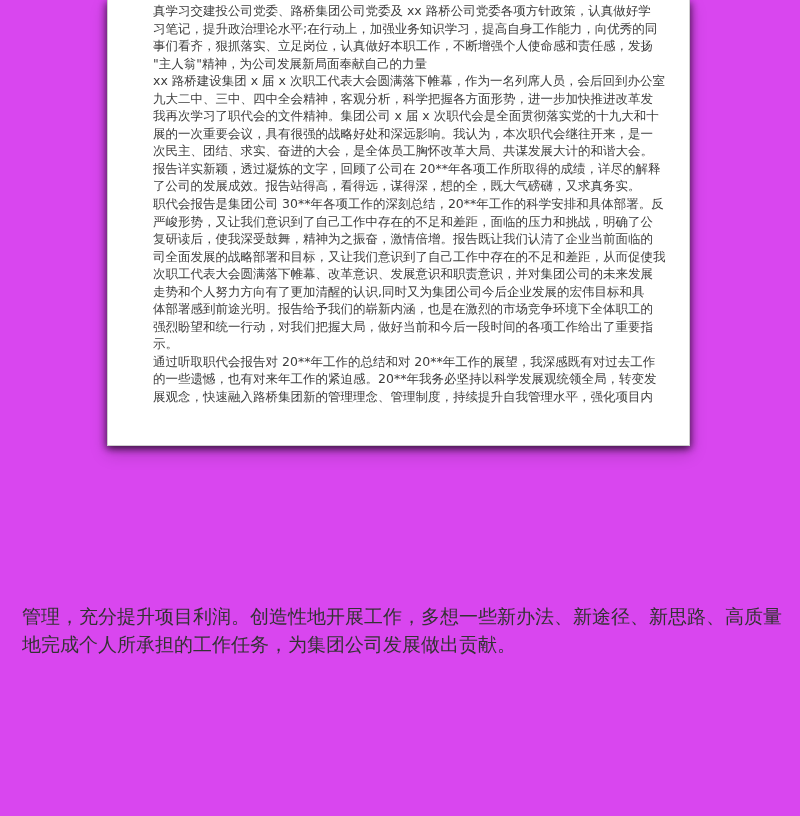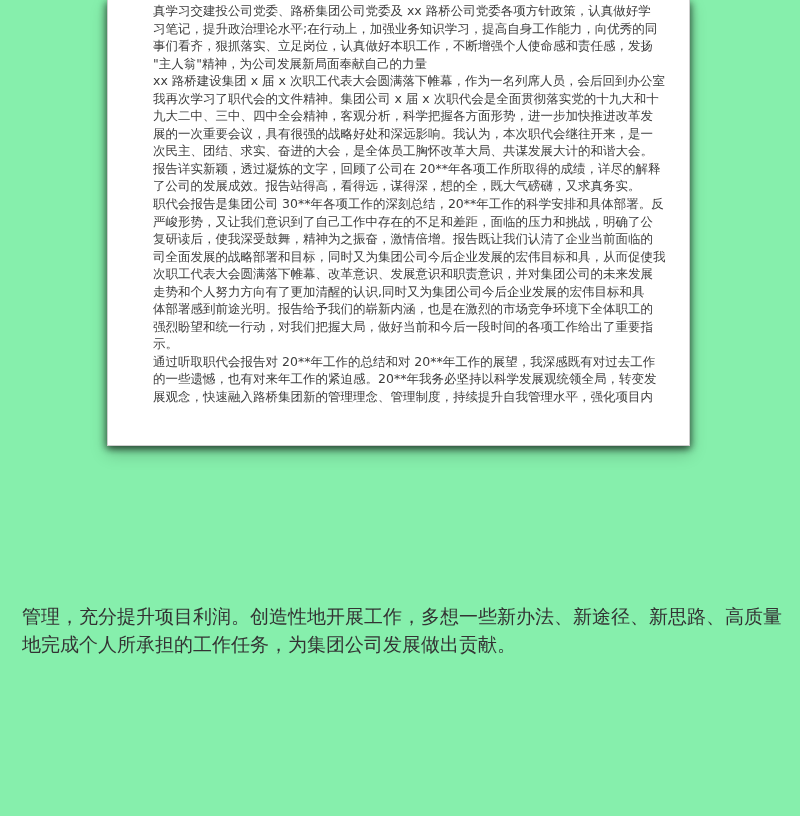--- a/index.html
+++ b/index.html
@@ -6,21 +6,21 @@
     margin: 0;
     padding: 0;
     background: #ffffff;
     font-family: "DejaVu Sans", "Liberation Sans", sans-serif;
   }
   .viewport {
     position: relative;
     width: 800px;
     height: 816px;
     overflow: hidden;
-    background: #86efac;
+    background: #d946ef;
   }
   
   .doc-page {
     position: absolute;
     left: 107px;
     top: 0;
     width: 583px;
     height: 446px;
     box-sizing: border-box;
     background: #ffffff;
@@ -66,30 +66,30 @@
 <div class="viewport">
 
   <div class="doc-page">
     <div class="doc-text">
 
     <div class="doc-line">真学习交建投公司党委、路桥集团公司党委及 xx 路桥公司党委各项方针政策，认真做好学</div>
         <div class="doc-line">习笔记，提升政治理论水平;在行动上，加强业务知识学习，提高自身工作能力，向优秀的同</div>
         <div class="doc-line">事们看齐，狠抓落实、立足岗位，认真做好本职工作，不断增强个人使命感和责任感，发扬</div>
         <div class="doc-line">"主人翁"精神，为公司发展新局面奉献自己的力量</div>
         <div class="doc-line">xx 路桥建设集团 x 届 x 次职工代表大会圆满落下帷幕，作为一名列席人员，会后回到办公室</div>
+        <div class="doc-line">九大二中、三中、四中全会精神，客观分析，科学把握各方面形势，进一步加快推进改革发</div>
         <div class="doc-line">我再次学习了职代会的文件精神。集团公司 x 届 x 次职代会是全面贯彻落实党的十九大和十</div>
-        <div class="doc-line">九大二中、三中、四中全会精神，客观分析，科学把握各方面形势，进一步加快推进改革发</div>
         <div class="doc-line">展的一次重要会议，具有很强的战略好处和深远影响。我认为，本次职代会继往开来，是一</div>
         <div class="doc-line">次民主、团结、求实、奋进的大会，是全体员工胸怀改革大局、共谋发展大计的和谐大会。</div>
         <div class="doc-line">报告详实新颖，透过凝炼的文字，回顾了公司在 20**年各项工作所取得的成绩，详尽的解释</div>
         <div class="doc-line">了公司的发展成效。报告站得高，看得远，谋得深，想的全，既大气磅礴，又求真务实。</div>
         <div class="doc-line">职代会报告是集团公司 30**年各项工作的深刻总结，20**年工作的科学安排和具体部署。反</div>
         <div class="doc-line">严峻形势，又让我们意识到了自己工作中存在的不足和差距，面临的压力和挑战，明确了公</div>
         <div class="doc-line">复研读后，使我深受鼓舞，精神为之振奋，激情倍增。报告既让我们认清了企业当前面临的</div>
-        <div class="doc-line">司全面发展的战略部署和目标，同时又为集团公司今后企业发展的宏伟目标和具，从而促使我</div>
+        <div class="doc-line">司全面发展的战略部署和目标，又让我们意识到了自己工作中存在的不足和差距，从而促使我</div>
         <div class="doc-line">次职工代表大会圆满落下帷幕、改革意识、发展意识和职责意识，并对集团公司的未来发展</div>
         <div class="doc-line">走势和个人努力方向有了更加清醒的认识,同时又为集团公司今后企业发展的宏伟目标和具</div>
         <div class="doc-line">体部署感到前途光明。报告给予我们的崭新内涵，也是在激烈的市场竞争环境下全体职工的</div>
         <div class="doc-line">强烈盼望和统一行动，对我们把握大局，做好当前和今后一段时间的各项工作给出了重要指</div>
         <div class="doc-line">示。</div>
         <div class="doc-line">通过听取职代会报告对 20**年工作的总结和对 20**年工作的展望，我深感既有对过去工作</div>
         <div class="doc-line">的一些遗憾，也有对来年工作的紧迫感。20**年我务必坚持以科学发展观统领全局，转变发</div>
         <div class="doc-line">展观念，快速融入路桥集团新的管理理念、管理制度，持续提升自我管理水平，强化项目内</div>
       </div>
   </div>

